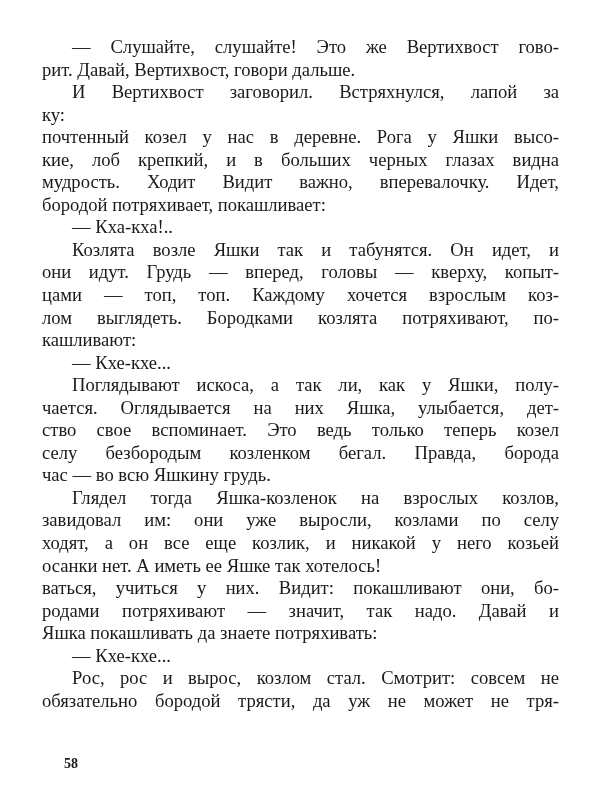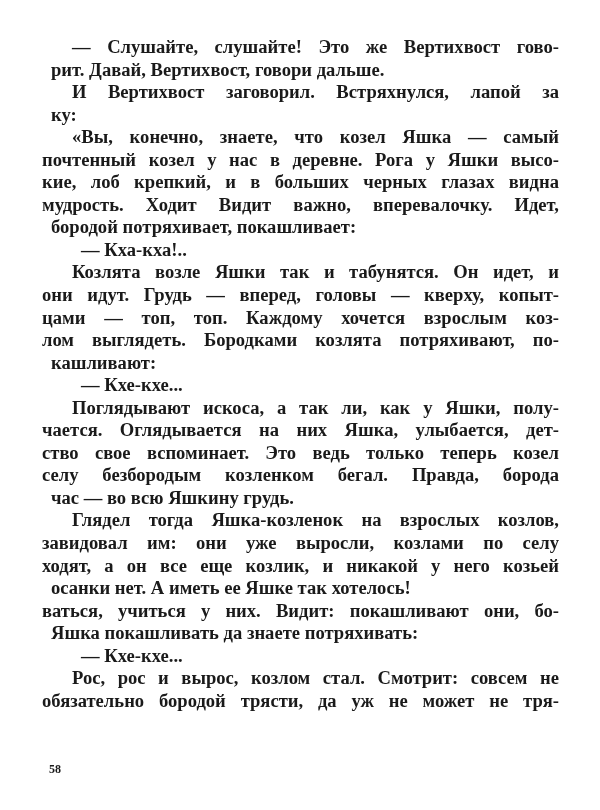--- a/index.html
+++ b/index.html
@@ -2,38 +2,37 @@
 <html><head>
 <meta charset="utf-8">
 <style>
   html, body { margin: 0; padding: 0; background: #ffffff; }
   body { width: 600px; height: 810px; position: relative; overflow: hidden; }
   .page {
     position: absolute; left: 42px; top: 36px; width: 517px;
     font-family: "Liberation Serif", "DejaVu Serif", serif;
     font-size: 18.6px; line-height: 22.55px; color: #1a1a1a;
   }
-  .line { display: block; white-space: nowrap; text-align: justify; text-align-last: justify; height: 22.55px; font-weight: bold; }
-  .line.last { text-align-last: left; margin-left: 9px; }
+  .line { display: block; white-space: nowrap; text-align: justify; text-align-last: justify; height: 22.55px; }
+  .line.last { text-align-last: left; }
   .line.indent { padding-left: 30px; }
   .pagenum {
-    position: absolute; left: 49px; top: 756px;
+    position: absolute; left: 64px; top: 756px;
     font-family: "Liberation Serif", "DejaVu Serif", serif;
-    font-size: 12px; font-weight: bold; color: #1a1a1a; margin-top: 6px;
+    font-size: 14px; font-weight: bold; color: #1a1a1a;
   }
 </style>
 </head>
 <body>
 
 <div class="page" id="page-body">
     <span class="line indent">— Слушайте, слушайте! Это же Вертихвост гово-</span>
     <span class="line last">рит. Давай, Вертихвост, говори дальше.</span>
     <span class="line indent">И Вертихвост заговорил. Встряхнулся, лапой за</span>
     <span class="line last">ку:</span>
-    <span class="line indent">«Вы, конечно, знаете, что козел Яшка — самый</span>
     <span class="line">почтенный козел у нас в деревне. Рога у Яшки высо-</span>
     <span class="line">кие, лоб крепкий, и в больших черных глазах видна</span>
     <span class="line">мудрость. Ходит Видит важно, вперевалочку. Идет,</span>
     <span class="line last">бородой потряхивает, покашливает:</span>
     <span class="line indent last">— Кха-кха!..</span>
     <span class="line indent">Козлята возле Яшки так и табунятся. Он идет, и</span>
     <span class="line">они идут. Грудь — вперед, головы — кверху, копыт-</span>
     <span class="line">цами — топ, топ. Каждому хочется взрослым коз-</span>
     <span class="line">лом выглядеть. Бородками козлята потряхивают, по-</span>
     <span class="line last">кашливают:</span>
@@ -41,18 +40,19 @@
     <span class="line indent">Поглядывают искоса, а так ли, как у Яшки, полу-</span>
     <span class="line">чается. Оглядывается на них Яшка, улыбается, дет-</span>
     <span class="line">ство свое вспоминает. Это ведь только теперь козел</span>
     <span class="line">селу безбородым козленком бегал. Правда, борода</span>
     <span class="line last">час — во всю Яшкину грудь.</span>
     <span class="line indent">Глядел тогда Яшка-козленок на взрослых козлов,</span>
     <span class="line">завидовал им: они уже выросли, козлами по селу</span>
     <span class="line">ходят, а он все еще козлик, и никакой у него козьей</span>
     <span class="line last">осанки нет. А иметь ее Яшке так хотелось!</span>
     <span class="line">ваться, учиться у них. Видит: покашливают они, бо-</span>
+    <span class="line">родами потряхивают — значит, так надо. Давай и</span>
     <span class="line last">Яшка покашливать да знаете потряхивать:</span>
     <span class="line indent last">— Кхе-кхе...</span>
     <span class="line indent">Рос, рос и вырос, козлом стал. Смотрит: совсем не</span>
     <span class="line">обязательно бородой трясти, да уж не может не тря-</span>
   </div>
 <div class="pagenum">58</div>
 
 </body></html>

